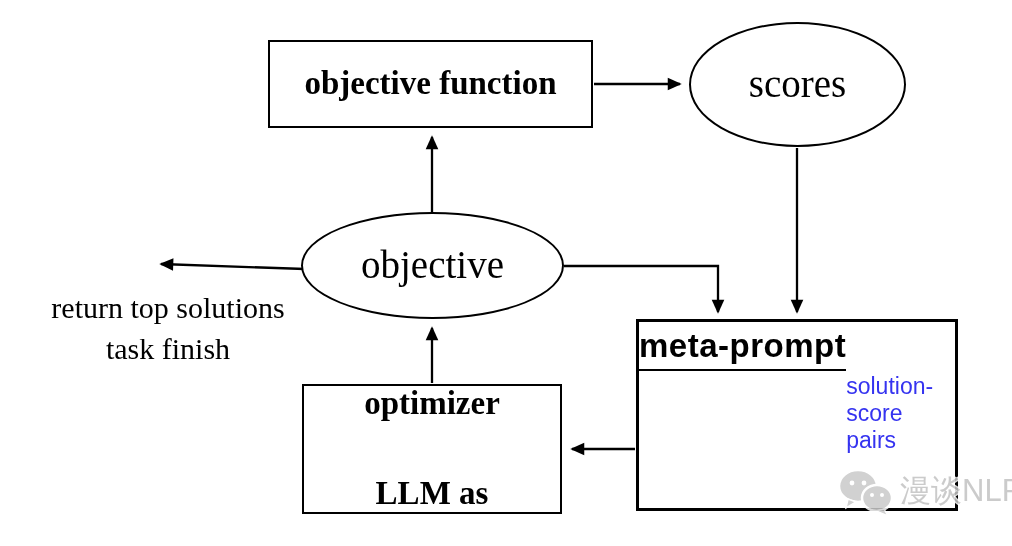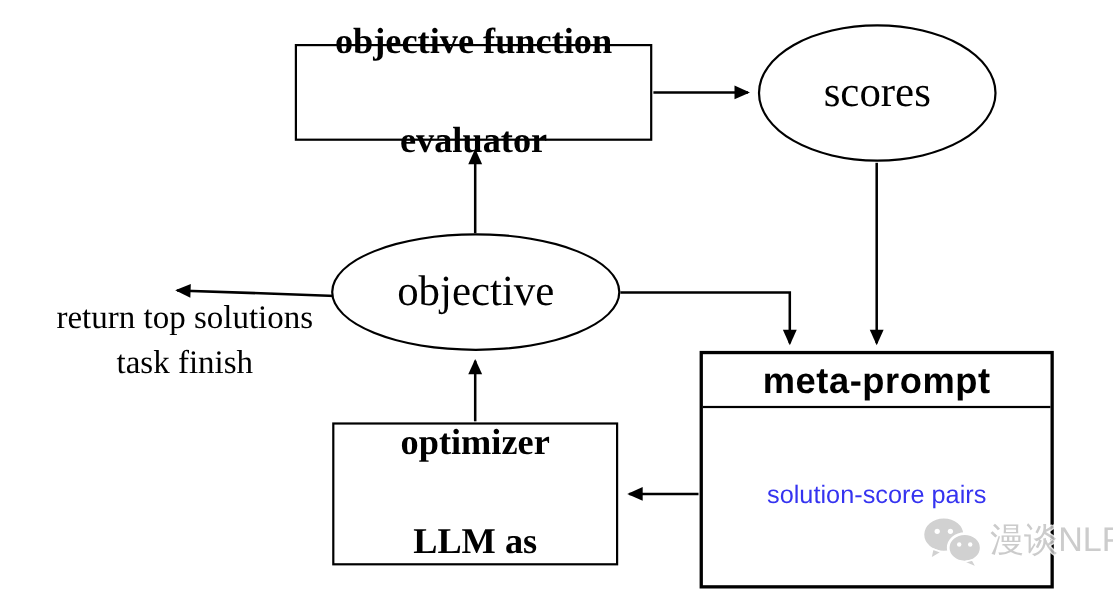--- a/index.html
+++ b/index.html
@@ -57,27 +57,25 @@
     font-size: 39px;
     line-height: 1.3;
   }
   .evaluator-box { left: 268px; top: 40px; width: 325px; height: 88px; }
   .scores-ellipse { left: 689px; top: 22px; width: 217px; height: 125px; }
   .gensol-ellipse { left: 301px; top: 212px; width: 263px; height: 107px; }
   .llm-box { left: 302px; top: 384px; width: 260px; height: 130px; }
 
   .meta-box {
     position: absolute;
-    left: 636px; top: 319px; width: 322px; height: 216px;
+    left: 636px; top: 319px; width: 322px; height: 192px;
     border: 3px solid #000;
     background: #fff;
     box-sizing: border-box;
     display: flex;
-    flex-direction: column;
-    text-align: center;
   }
   .meta-header {
     height: 47px;
     border-bottom: 2.2px solid #000;
     display: flex;
     align-items: center;
     justify-content: center;
     font-family: "Liberation Sans", sans-serif;
     font-weight: bold;
     font-size: 33px;
@@ -91,21 +89,21 @@
     justify-content: space-evenly;
     font-family: "Liberation Sans", sans-serif;
     font-size: 23px;
     padding: 4px 0 8px 0;
   }
   .meta-item-blue { color: var(--blue-item, #3533f0); }
   .meta-item-red  { color: var(--red-item, #fb0606); }
 
   .return-note {
     position: absolute;
-    left: 22px; top: 268px; width: 292px;
+    left: 22px; top: 287px; width: 292px;
     text-align: center;
     font-family: "Liberation Serif", serif;
     font-size: 30px;
     line-height: 1.38;
   }
 
   .watermark {
     position: absolute;
     left: 834px; top: 464px;
     display: flex;
@@ -137,21 +135,20 @@
     <line x1="797" y1="148" x2="797" y2="312" marker-end="url(#ah)"></line>
     <line x1="432" y1="212" x2="432" y2="137" marker-end="url(#ah)"></line>
     <line x1="432" y1="383" x2="432" y2="328" marker-end="url(#ah)"></line>
     <line x1="305" y1="269" x2="161" y2="264" marker-end="url(#ah)"></line>
     <polyline points="564,266 718,266 718,312" marker-end="url(#ah)"></polyline>
     <line x1="635" y1="449" x2="572" y2="449" marker-end="url(#ah)"></line>
   </svg>
 
   <div class="node rect-node bold-serif evaluator-box">
     <span>objective function</span>
-    <span>evaluator</span>
   </div>
 
   <div class="node ellipse-node reg-serif scores-ellipse">
     <span>scores</span>
   </div>
 
   <div class="node ellipse-node reg-serif gensol-ellipse">
     <span>objective</span>
   </div>
 

